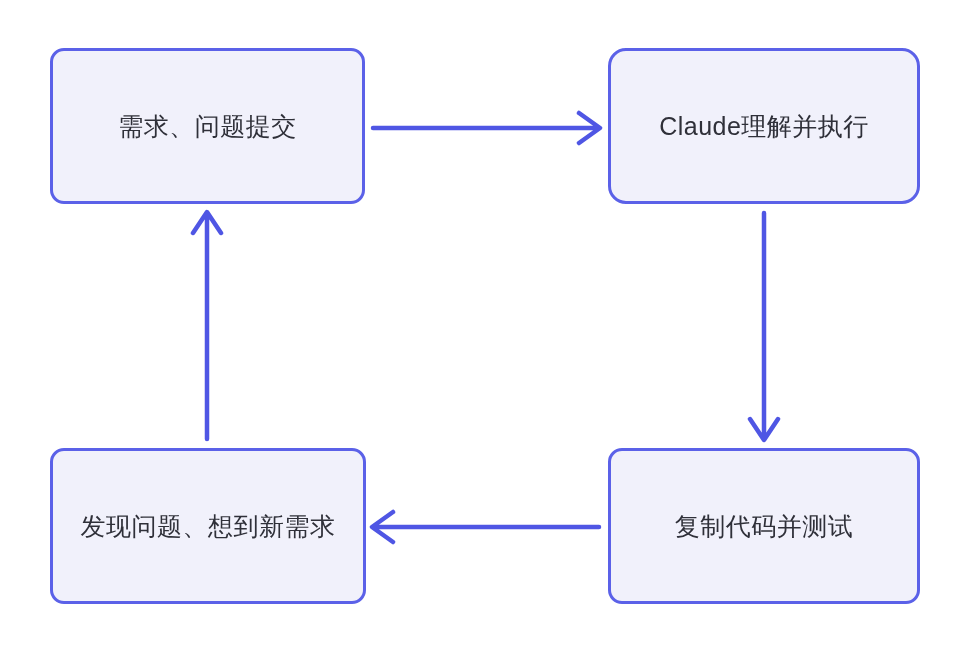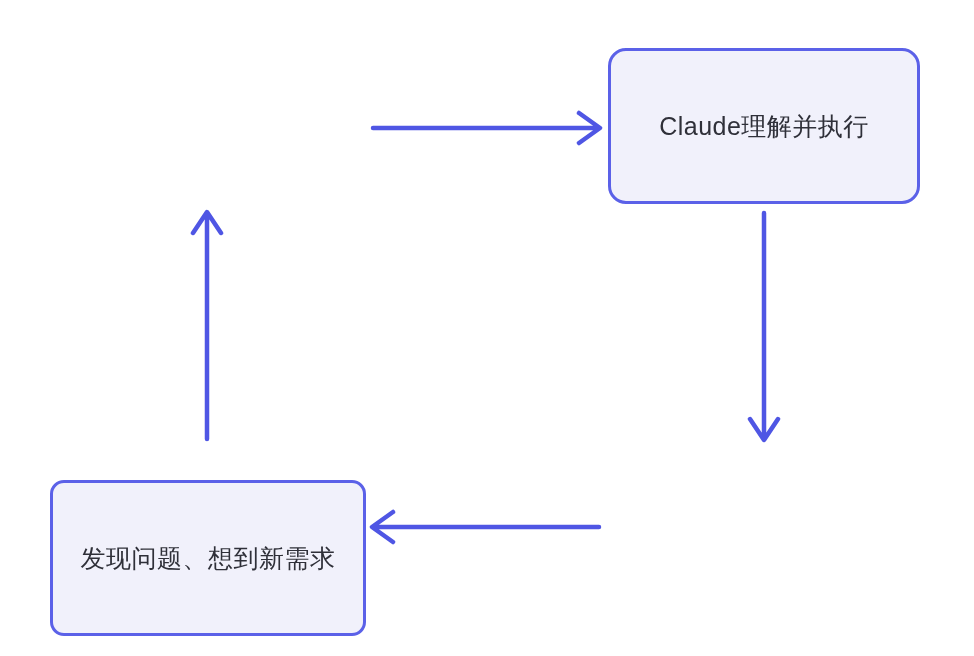--- a/index.html
+++ b/index.html
@@ -32,46 +32,52 @@
     text-align: center;
   }
   .node-label {
     font-size: 25px;
     color: var(--text);
     letter-spacing: 0.5px;
     white-space: nowrap;
   }
   #node-top-left     { left: 50px;  top: 48px;  width: 315px; height: 156px; }
   #node-top-right    { left: 608px; top: 48px;  width: 312px; height: 156px; border-radius: 18px; }
-  #node-bottom-left  { left: 50px;  top: 448px; width: 316px; height: 156px; margin-top: 32px; }
+  #node-bottom-left  { left: 50px;  top: 448px; width: 316px; height: 156px; }
   #node-bottom-right { left: 608px; top: 448px; width: 312px; height: 156px; }
   svg.arrows {
     position: absolute;
     left: 0; top: 0;
     width: 974px; height: 656px;
     pointer-events: none;
   }
   svg.arrows path {
     stroke: var(--arrow);
     stroke-width: 4.5;
     fill: none;
     stroke-linecap: round;
     stroke-linejoin: round;
   }
 </style>
 </head>
 <body>
 
 <div class="canvas">
 
+  <div class="node" id="node-top-left">
+    <span class="node-label">需求、问题提交</span>
+  </div>
 
   <div class="node" id="node-top-right">
     <span class="node-label">Claude理解并执行</span>
   </div>
 
+  <div class="node" id="node-bottom-right">
+    <span class="node-label">复制代码并测试</span>
+  </div>
 
   <div class="node" id="node-bottom-left">
     <span class="node-label">发现问题、想到新需求</span>
   </div>
 
   <svg class="arrows" viewBox="0 0 974 656" aria-hidden="true">
     <path d="M373 128 H597 M579 113 L600 128 L579 143"></path>
     <path d="M764 213 V436 M750 419 L764 440 L778 419"></path>
     <path d="M599 527 H376 M393 512 L372 527 L393 542"></path>
     <path d="M207 439 V216 M193 233 L207 212 L221 233"></path>

